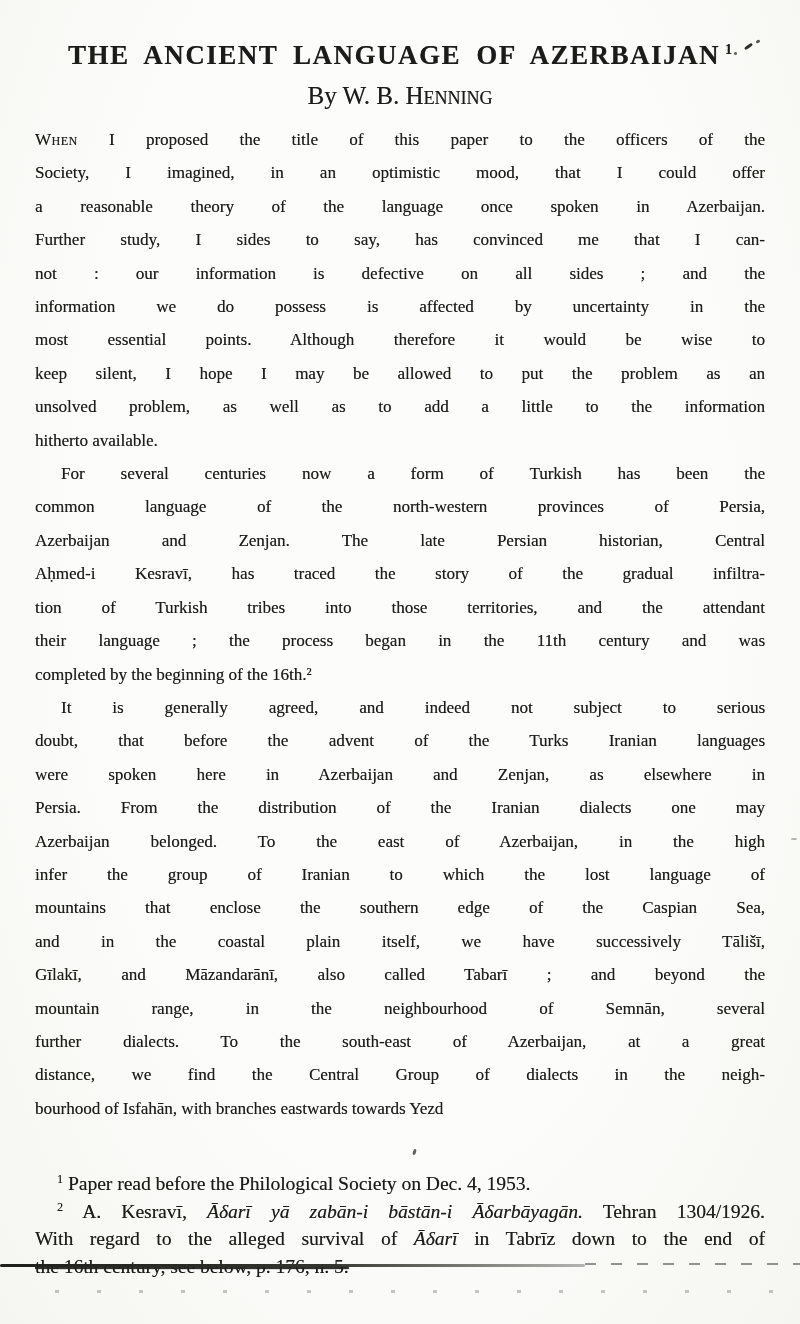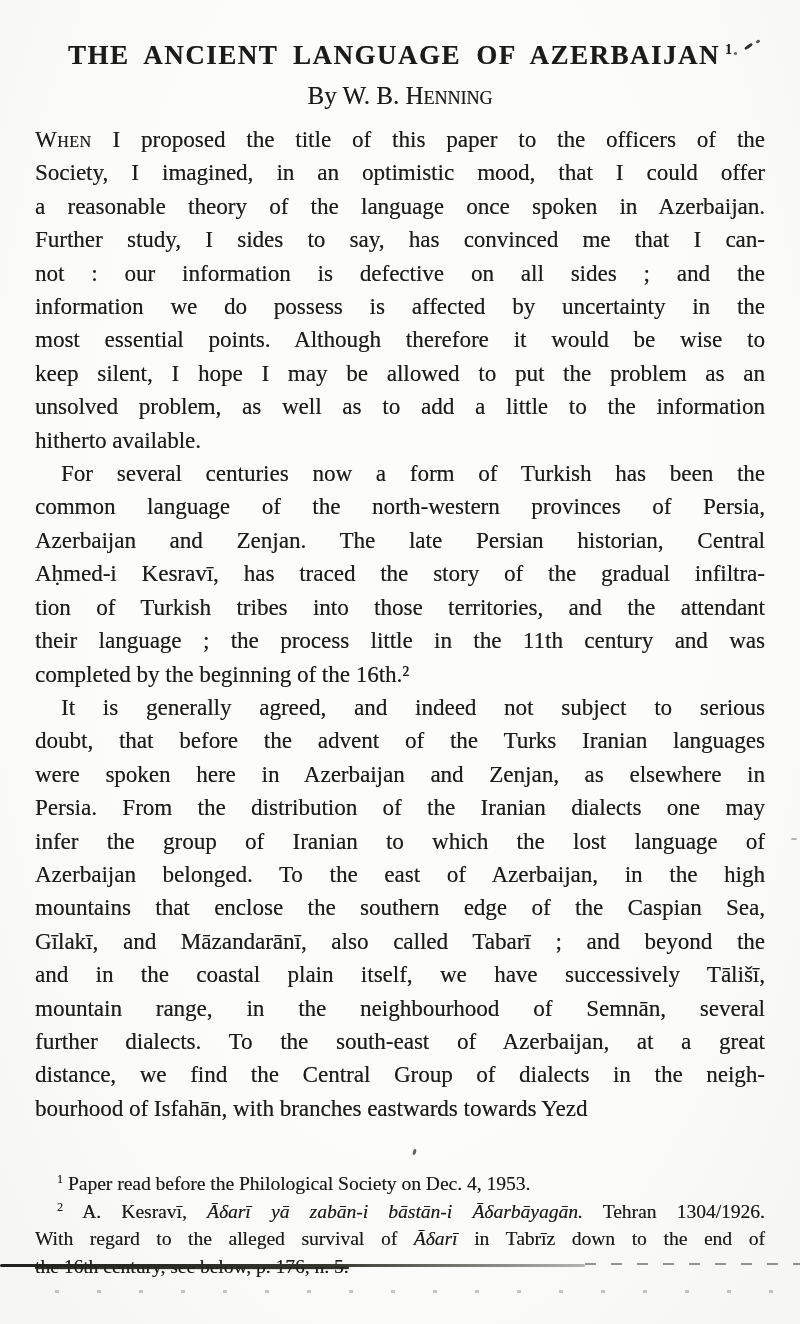--- a/index.html
+++ b/index.html
@@ -21,21 +21,21 @@
   .title sup { font-size:14px; margin-left:5px; letter-spacing:0; }
 
   .byline {
     position:absolute; top:82px; left:0; width:100%;
     text-align:center; font-size:25px;
   }
   .sc { font-variant:small-caps;text-align:center; }
 
   .bodytext {
     position:absolute; left:35px; top:123px; width:730px;
-    font-size:23px;
+    font-size:17px;
   }
   .para { margin:0; padding:0; }
   .line {
     line-height:33.4px;
     text-align:justify; text-align-last:justify;
   }
   .line.last { text-align:left; text-align-last:left;font-family:Liberation Serif, serif; }
   .para.indented .line:first-child { text-indent:26px; }
   .lead { font-variant:small-caps; letter-spacing:0.5px; }
 
@@ -103,34 +103,34 @@
       <div class="line">unsolved problem, as well as to add a little to the information</div>
       <div class="line last">hitherto available.</div>
     </div>
 
     <div class="para indented">
       <div class="line">For several centuries now a form of Turkish has been the</div>
       <div class="line">common language of the north-western provinces of Persia,</div>
       <div class="line">Azerbaijan and Zenjan. The late Persian historian, Central</div>
       <div class="line">Aḥmed-i Kesravī, has traced the story of the gradual infiltra-</div>
       <div class="line">tion of Turkish tribes into those territories, and the attendant</div>
-      <div class="line">their language ; the process little in the 11th century and was</div>
+      <div class="line">their language ; the process began in the 11th century and was</div>
       <div class="line last">completed by the beginning of the 16th.²</div>
     </div>
 
     <div class="para indented">
       <div class="line">It is generally agreed, and indeed not subject to serious</div>
       <div class="line">doubt, that before the advent of the Turks Iranian languages</div>
       <div class="line">were spoken here in Azerbaijan and Zenjan, as elsewhere in</div>
       <div class="line">Persia. From the distribution of the Iranian dialects one may</div>
+      <div class="line">Azerbaijan belonged. To the east of Azerbaijan, in the high</div>
       <div class="line">infer the group of Iranian to which the lost language of</div>
-      <div class="line">Azerbaijan belonged. To the east of Azerbaijan, in the high</div>
       <div class="line">mountains that enclose the southern edge of the Caspian Sea,</div>
+      <div class="line">and in the coastal plain itself, we have successively Tālišī,</div>
       <div class="line">Gīlakī, and Māzandarānī, also called Tabarī ; and beyond the</div>
-      <div class="line">and in the coastal plain itself, we have successively Tālišī,</div>
       <div class="line">mountain range, in the neighbourhood of Semnān, several</div>
       <div class="line">further dialects. To the south-east of Azerbaijan, at a great</div>
       <div class="line">distance, we find the Central Group of dialects in the neigh-</div>
       <div class="line last">bourhood of Isfahān, with branches eastwards towards Yezd</div>
     </div>
 
   </div>
 
   <span class="speck speck-mid"></span>
   <span class="speck speck-r1"></span>

